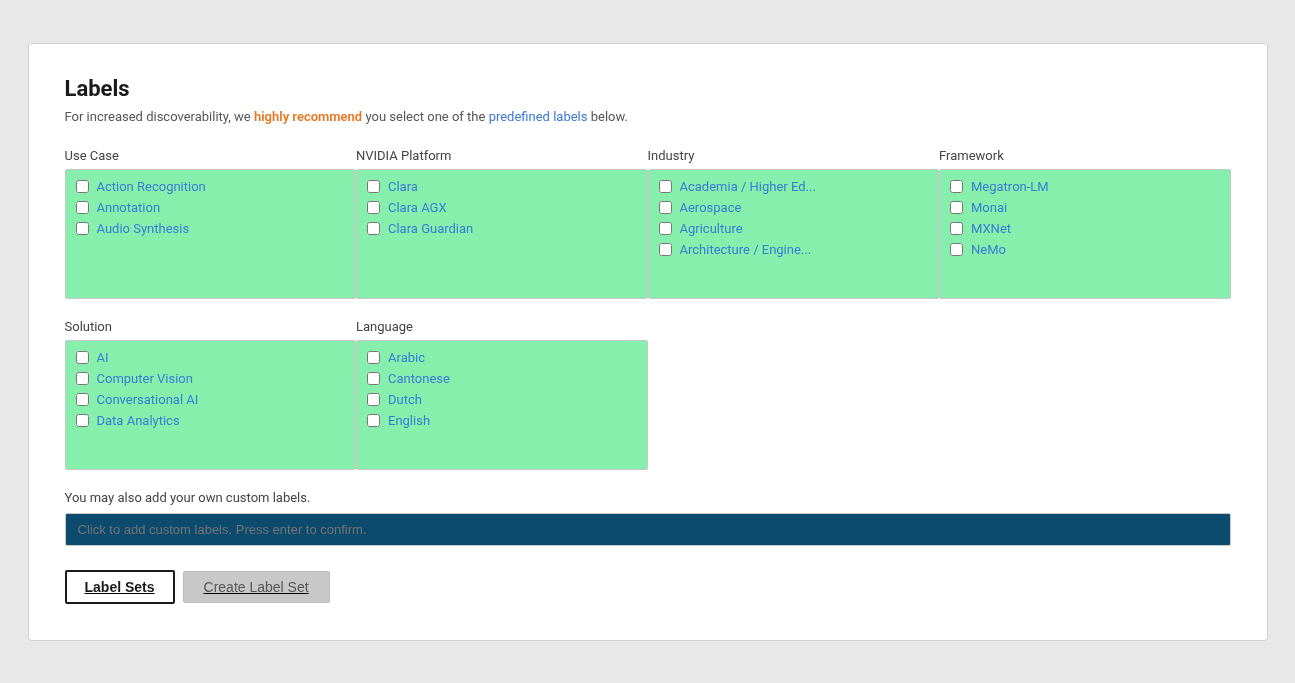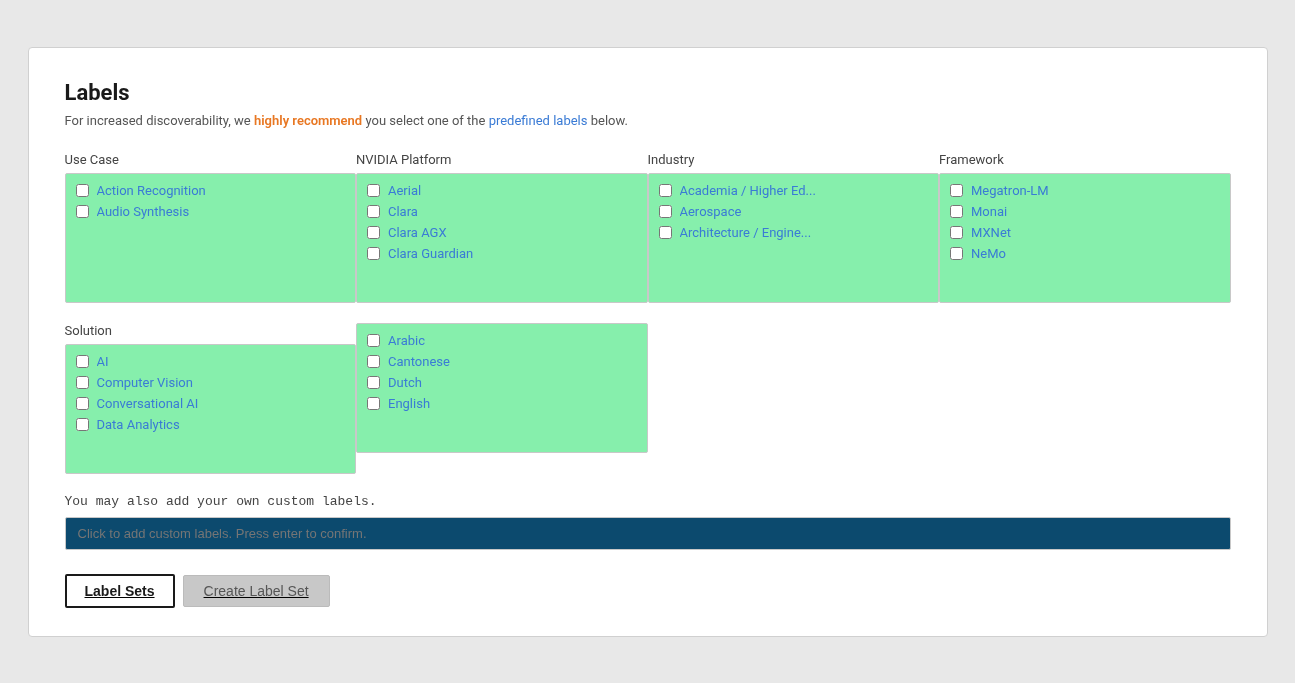--- a/index.html
+++ b/index.html
@@ -9,21 +9,21 @@
       font-size: 14px;
       display: flex;
       justify-content: center;
       align-items: center;
       min-height: 100vh;
     }
     .card {
       background: #fff;
       border: 1px solid #d0d0d0;
       border-radius: 4px;
-      padding: 32px 36px 28px 36px;
+      padding: 32px 36px 36px 36px;
       width: 1240px;
       max-width: 98vw;
     }
     .page-title {
       font-size: 22px;
       font-weight: 700;
       color: #1a1a1a;
       margin-bottom: 8px;
     }
     .subtitle {
@@ -84,21 +84,20 @@
       overflow: hidden;
       text-overflow: ellipsis;
     }
     .custom-labels-section {
       margin-top: 20px;
     }
     .custom-label-text {
       font-size: 13px;
       color: #444;
       margin-bottom: 8px;
-      font-family: Liberation Mono, monospace;
     }
     .custom-input {
       width: 100%;
       border: 1px solid #c8c8c8;
       border-radius: 2px;
       padding: 8px 12px;
       font-size: 13px;
       color: #999;
       outline: none;
       background: #0c4a6e;
@@ -155,33 +154,33 @@
   <div class="categories-row" id="row1">
   <div class="category-col">
         <div class="category-label">Use Case</div>
         <div class="checkbox-list">
           <label class="checkbox-item">
             <input type="checkbox" style="">
             <span>Action Recognition</span>
           </label>
           <label class="checkbox-item">
             <input type="checkbox" style="">
+            <span>Annotation</span>
+          </label>
+          <label class="checkbox-item">
+            <input type="checkbox" style="">
             <span>Audio Synthesis</span>
           </label>
         </div>
       </div>
       <div class="category-col">
         <div class="category-label">NVIDIA Platform</div>
         <div class="checkbox-list">
           <label class="checkbox-item">
             <input type="checkbox" style="">
-            <span>Aerial</span>
-          </label>
-          <label class="checkbox-item">
-            <input type="checkbox" style="">
             <span>Clara</span>
           </label>
           <label class="checkbox-item">
             <input type="checkbox" style="">
             <span>Clara AGX</span>
           </label>
           <label class="checkbox-item">
             <input type="checkbox" style="">
             <span>Clara Guardian</span>
           </label>
@@ -190,20 +189,24 @@
       <div class="category-col">
         <div class="category-label">Industry</div>
         <div class="checkbox-list">
           <label class="checkbox-item">
             <input type="checkbox" style="">
             <span>Academia / Higher Ed...</span>
           </label>
           <label class="checkbox-item">
             <input type="checkbox" style="">
             <span>Aerospace</span>
+          </label>
+          <label class="checkbox-item">
+            <input type="checkbox" style="">
+            <span>Agriculture</span>
           </label>
           <label class="checkbox-item">
             <input type="checkbox" style="">
             <span>Architecture / Engine...</span>
           </label>
         </div>
       </div>
       <div class="category-col">
         <div class="category-label">Framework</div>
         <div class="checkbox-list">
@@ -243,20 +246,21 @@
             <input type="checkbox" style="">
             <span>Conversational AI</span>
           </label>
           <label class="checkbox-item">
             <input type="checkbox" style="">
             <span>Data Analytics</span>
           </label>
         </div>
       </div>
       <div class="category-col">
+        <div class="category-label">Language</div>
         <div class="checkbox-list">
           <label class="checkbox-item">
             <input type="checkbox" style="">
             <span>Arabic</span>
           </label>
           <label class="checkbox-item">
             <input type="checkbox" style="">
             <span>Cantonese</span>
           </label>
           <label class="checkbox-item">

